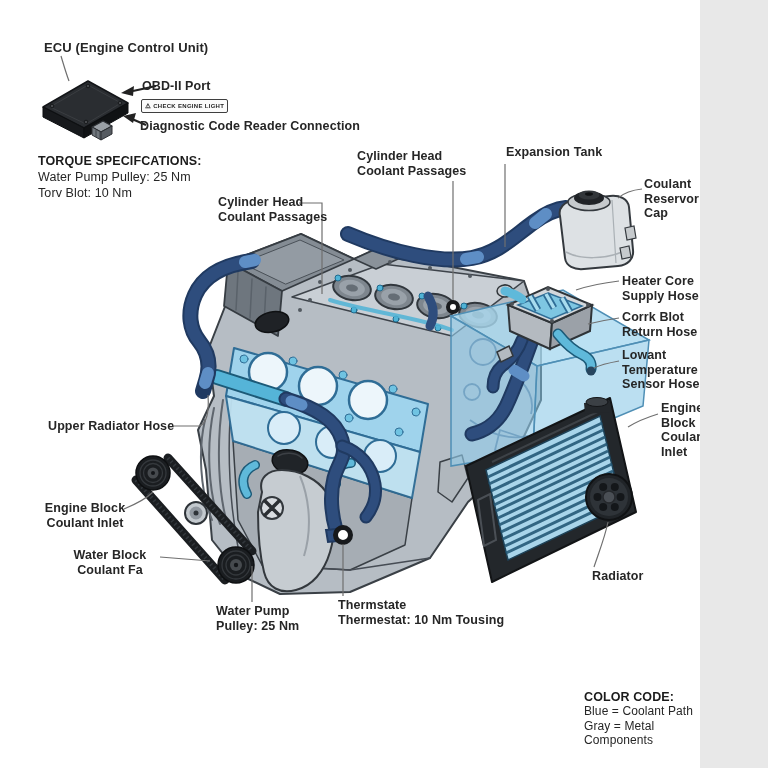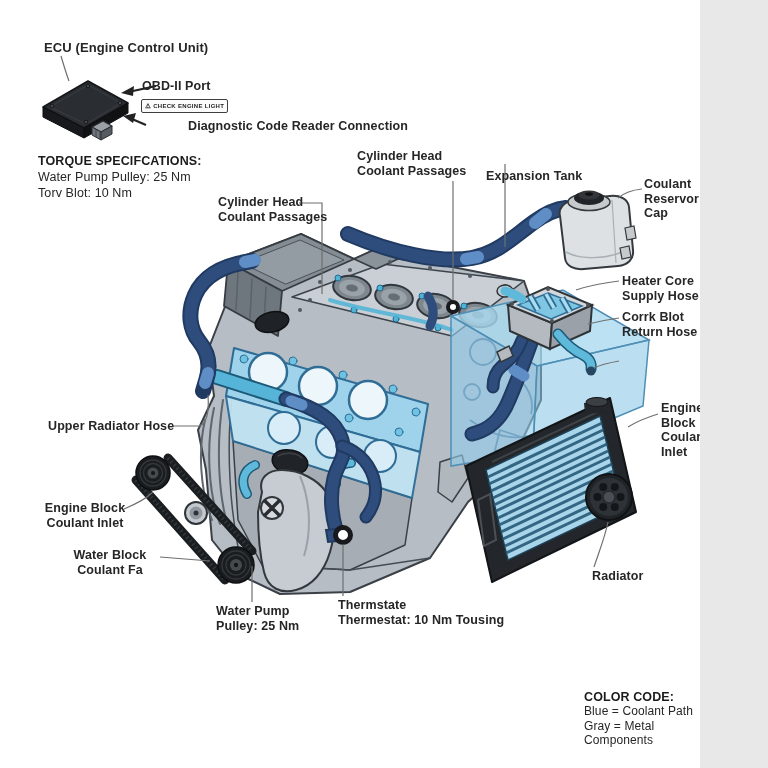--- a/index.html
+++ b/index.html
@@ -307,37 +307,39 @@
         <path d="M123,116 L136,113 L133,123 Z" stroke="none"></path>
   </g>
 </svg>
 
 <div class="lbl big" style="left:44px;top:40px;">ECU (Engine Control Unit)</div>
 <div class="lbl" style="left:142px;top:79px;">OBD-II Port</div>
 <div class="badge" style="left:141px;top:99px;">
   <span class="w">⚠</span>
   <span>CHECK ENGINE LIGHT</span>
 </div>
-<div class="lbl" style="left:140px;top:119px;margin-left:48px;">Diagnostic Code Reader Connection</div>
+<div class="lbl" style="left:140px;top:119px;">Diagnostic Code Reader Connection</div>
 
 <div class="lbl bold" style="left:38px;top:154px;">TORQUE SPECIFCATIONS:</div>
 <div class="lbl" style="left:38px;top:170px;font-weight:500;">Water Pump Pulley: 25 Nm</div>
 <div class="lbl" style="left:38px;top:186px;font-weight:500;">Torv Blot: 10 Nm</div>
 
 <div class="lbl" style="left:218px;top:195px;">Cylinder Head
 Coulant Passages</div>
 <div class="lbl" style="left:357px;top:149px;">Cylinder Head
 Coolant Passages</div>
-<div class="lbl" style="left:486px;top:145px;margin-top:24px;">Expansion Tank</div>
+<div class="lbl" style="left:506px;top:145px;">Expansion Tank</div>
 <div class="lbl" style="left:644px;top:177px;">Coulant Reservor
 Cap</div>
 <div class="lbl" style="left:622px;top:274px;">Heater Core
 Supply Hose</div>
 <div class="lbl" style="left:622px;top:310px;">Corrk Blot
 Return Hose</div>
+<div class="lbl" style="left:622px;top:348px;">Lowant Temperature
+Sensor Hose</div>
 <div class="lbl" style="left:661px;top:401px;">Engine Block
 Coulant Inlet</div>
 <div class="lbl" style="left:48px;top:419px;">Upper Radiator Hose</div>
 <div class="lbl center" style="left:42px;top:501px;width:86px;">Engine Block
 Coulant Inlet</div>
 <div class="lbl center" style="left:62px;top:548px;width:96px;">Water Block
 Coulant Fa</div>
 <div class="lbl" style="left:216px;top:604px;">Water Pump
 Pulley: 25 Nm</div>
 <div class="lbl" style="left:338px;top:598px;">Thermstate

